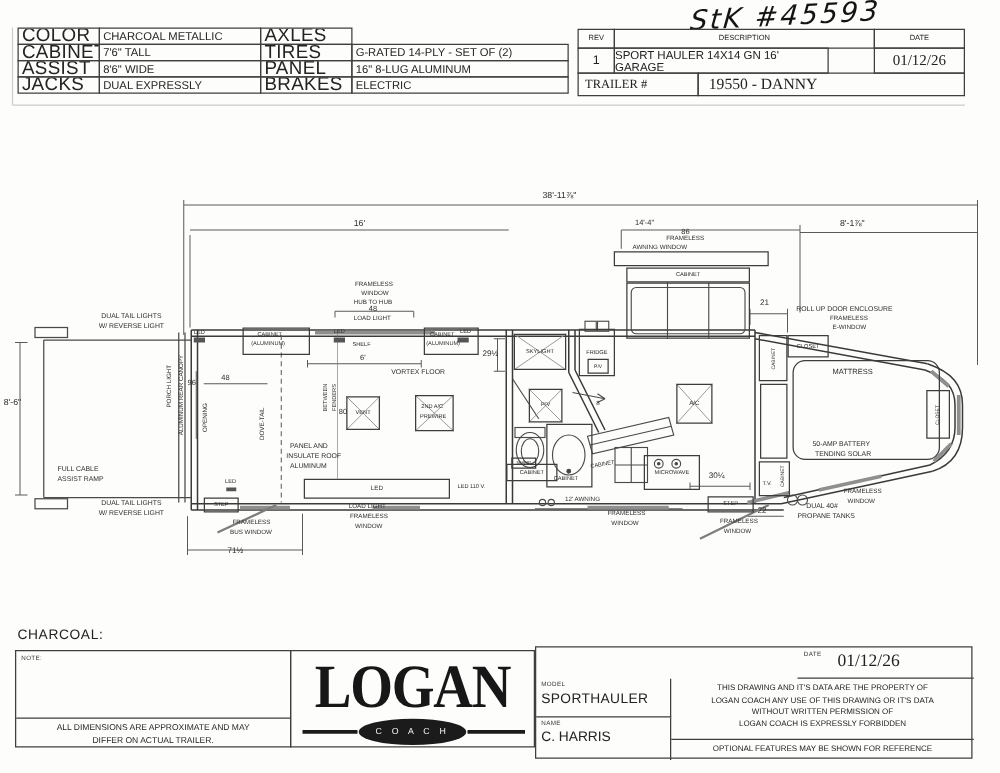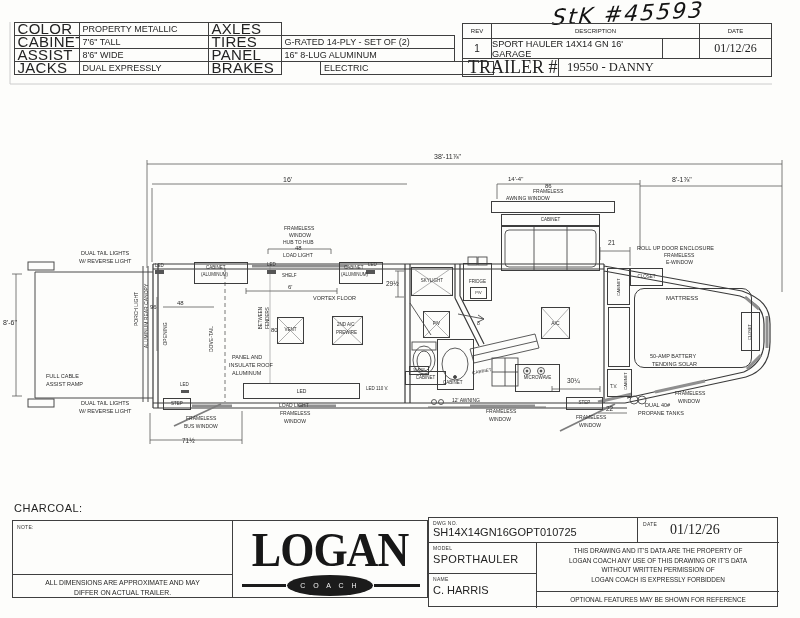--- a/index.html
+++ b/index.html
@@ -118,51 +118,51 @@
       <rect x="181" y="390" width="8" height="3"></rect>
   </g>
 </svg>
 
 <div class="abs" style="left:552px;top:1px;font-family:'DejaVu Sans',sans-serif;font-style:italic;
             font-size:22px;color:#141414;transform:rotate(-3deg) skewX(-8deg);letter-spacing:2px;z-index:6">StK #45593</div>
 
 <div class="abs" style="left:14px;top:22px;z-index:6">
     <div class="spec-row">
       <div class="spec-cell spec-key" style="width: 66px;">COLOR</div>
-      <div class="spec-cell spec-val" style="width: 130px;">PROPERTY METALLIC</div>
+      <div class="spec-cell spec-val" style="width: 130px;">CHARCOAL METALLIC</div>
       <div class="spec-cell spec-key" style="width: 74px;">AXLES</div>
     </div>
     <div class="spec-row">
       <div class="spec-cell spec-key" style="width: 66px;">CABINET</div>
       <div class="spec-cell spec-val" style="width: 130px;">7'6" TALL</div>
       <div class="spec-cell spec-key" style="width: 74px;">TIRES</div>
       <div class="spec-cell spec-val" style="width: 174px;">G-RATED 14-PLY - SET OF (2)</div>
     </div>
     <div class="spec-row">
       <div class="spec-cell spec-key" style="width: 66px;">ASSIST</div>
       <div class="spec-cell spec-val" style="width: 130px;">8'6" WIDE</div>
       <div class="spec-cell spec-key" style="width: 74px;">PANEL</div>
       <div class="spec-cell spec-val" style="width: 174px;">16" 8-LUG ALUMINUM</div>
     </div>
     <div class="spec-row">
       <div class="spec-cell spec-key" style="width: 66px;">JACKS</div>
       <div class="spec-cell spec-val" style="width: 130px;">DUAL EXPRESSLY</div>
       <div class="spec-cell spec-key" style="width: 74px;">BRAKES</div>
-      <div class="spec-cell spec-val" style="width: 174px; margin-left: 39px;">ELECTRIC</div>
+      <div class="spec-cell spec-val" style="width: 174px;">ELECTRIC</div>
     </div>
   </div>
 
 <div class="abs" style="left:462px;top:23px;z-index:6">
   <div class="rt" style="left:0;top:0;width:30px;height:16px;font-size:6px">REV</div>
   <div class="rt" style="left:29px;top:0;width:209px;height:16px;font-size:6px">DESCRIPTION</div>
   <div class="rt" style="left:237px;top:0;width:73px;height:16px;font-size:6px">DATE</div>
   <div class="rt" style="left:0;top:15px;width:30px;height:21px;font-size:10px">1</div>
   <div class="rt" style="left:29px;top:15px;width:172px;height:21px;font-size:9.2px">SPORT HAULER 14X14 GN 16' GARAGE</div>
   <div class="rt serif" style="left:237px;top:15px;width:73px;height:21px;font-size:12px">01/12/26</div>
-  <div class="rt serif" style="left:0;top:35px;width:97px;height:19px;font-size:18px;justify-content:flex-start;padding-left:5px">TRAILER #</div>
+  <div class="rt serif" style="left:0;top:35px;width:97px;height:19px;font-size:10px;justify-content:flex-start;padding-left:5px">TRAILER #</div>
   <div class="rt serif" style="left:96px;top:35px;width:214px;height:19px;font-size:12.5px;justify-content:flex-start;padding-left:8px">19550 - DANNY</div>
 </div>
 
 <div class="abs" style="left:0;top:0;width:800px;height:618px;z-index:5">
     <div class="plb" style="left: 434px; top: 153px; font-size: 7px;">38'-11⅞"</div>
     <div class="plb" style="left: 283px; top: 176px; font-size: 7px;">16'</div>
     <div class="plb" style="left: 508px; top: 176px; font-size: 6px;">14'-4"</div>
     <div class="plb" style="left: 545px; top: 183px; font-size: 6px;">86</div>
     <div class="plb" style="left: 533px; top: 189px; font-size: 5px;">FRAMELESS</div>
     <div class="plb" style="left: 506px; top: 196px; font-size: 5px;">AWNING  WINDOW</div>
@@ -307,24 +307,20 @@
   <div class="abs logo-main" style="left:0;top:0;width:100%;text-align:center;font-size:44px;letter-spacing:-1px;transform:scaleY(1.12);transform-origin:top">LOGAN</div>
   <div class="abs" style="left:9px;top:63px;width:44px;height:3px;background:#1b1b1b"></div>
   <div class="abs" style="left:141px;top:63px;width:46px;height:3px;background:#1b1b1b"></div>
   <div class="abs" style="left:54px;top:54px;width:86px;height:21px;background:#1b1b1b;border-radius:50%;
               display:flex;align-items:center;justify-content:center">
     <span style="color:#f2f2f2;font-size:7px;letter-spacing:3px">C O A C H</span>
   </div>
 </div>
 
 <div class="abs tb" style="left:428px;top:517px;width:350px;height:90px;border-width:1.4px;z-index:6">
-  <div class="abs tb" style="left:0;top:0;width:209px;height:25px;border-right-width:1.2px;border-bottom-width:1.2px">
-    <div class="tlab" style="margin:2px 0 0 4px">DWG  NO.</div>
-    <div style="font-size:11px;margin-left:4px">SH14X14GN16GOPT010725</div>
-  </div>
   <div class="abs tb" style="left:209px;top:0;width:141px;height:25px;border-bottom-width:1.2px">
     <span class="tlab" style="position:absolute;left:5px;top:3px">DATE</span>
     <span class="serif" style="position:absolute;left:32px;top:4px;font-size:14px">01/12/26</span>
   </div>
   <div class="abs tb" style="left:0;top:25px;width:108px;height:31px;border-right-width:1.2px;border-bottom-width:1.2px">
     <div class="tlab" style="margin:2px 0 0 4px">MODEL</div>
     <div style="font-size:11px;margin:2px 0 0 4px;letter-spacing:.3px">SPORTHAULER</div>
   </div>
   <div class="abs tb" style="left:0;top:56px;width:108px;height:34px;border-right-width:1.2px">
     <div class="tlab" style="margin:2px 0 0 4px">NAME</div>

